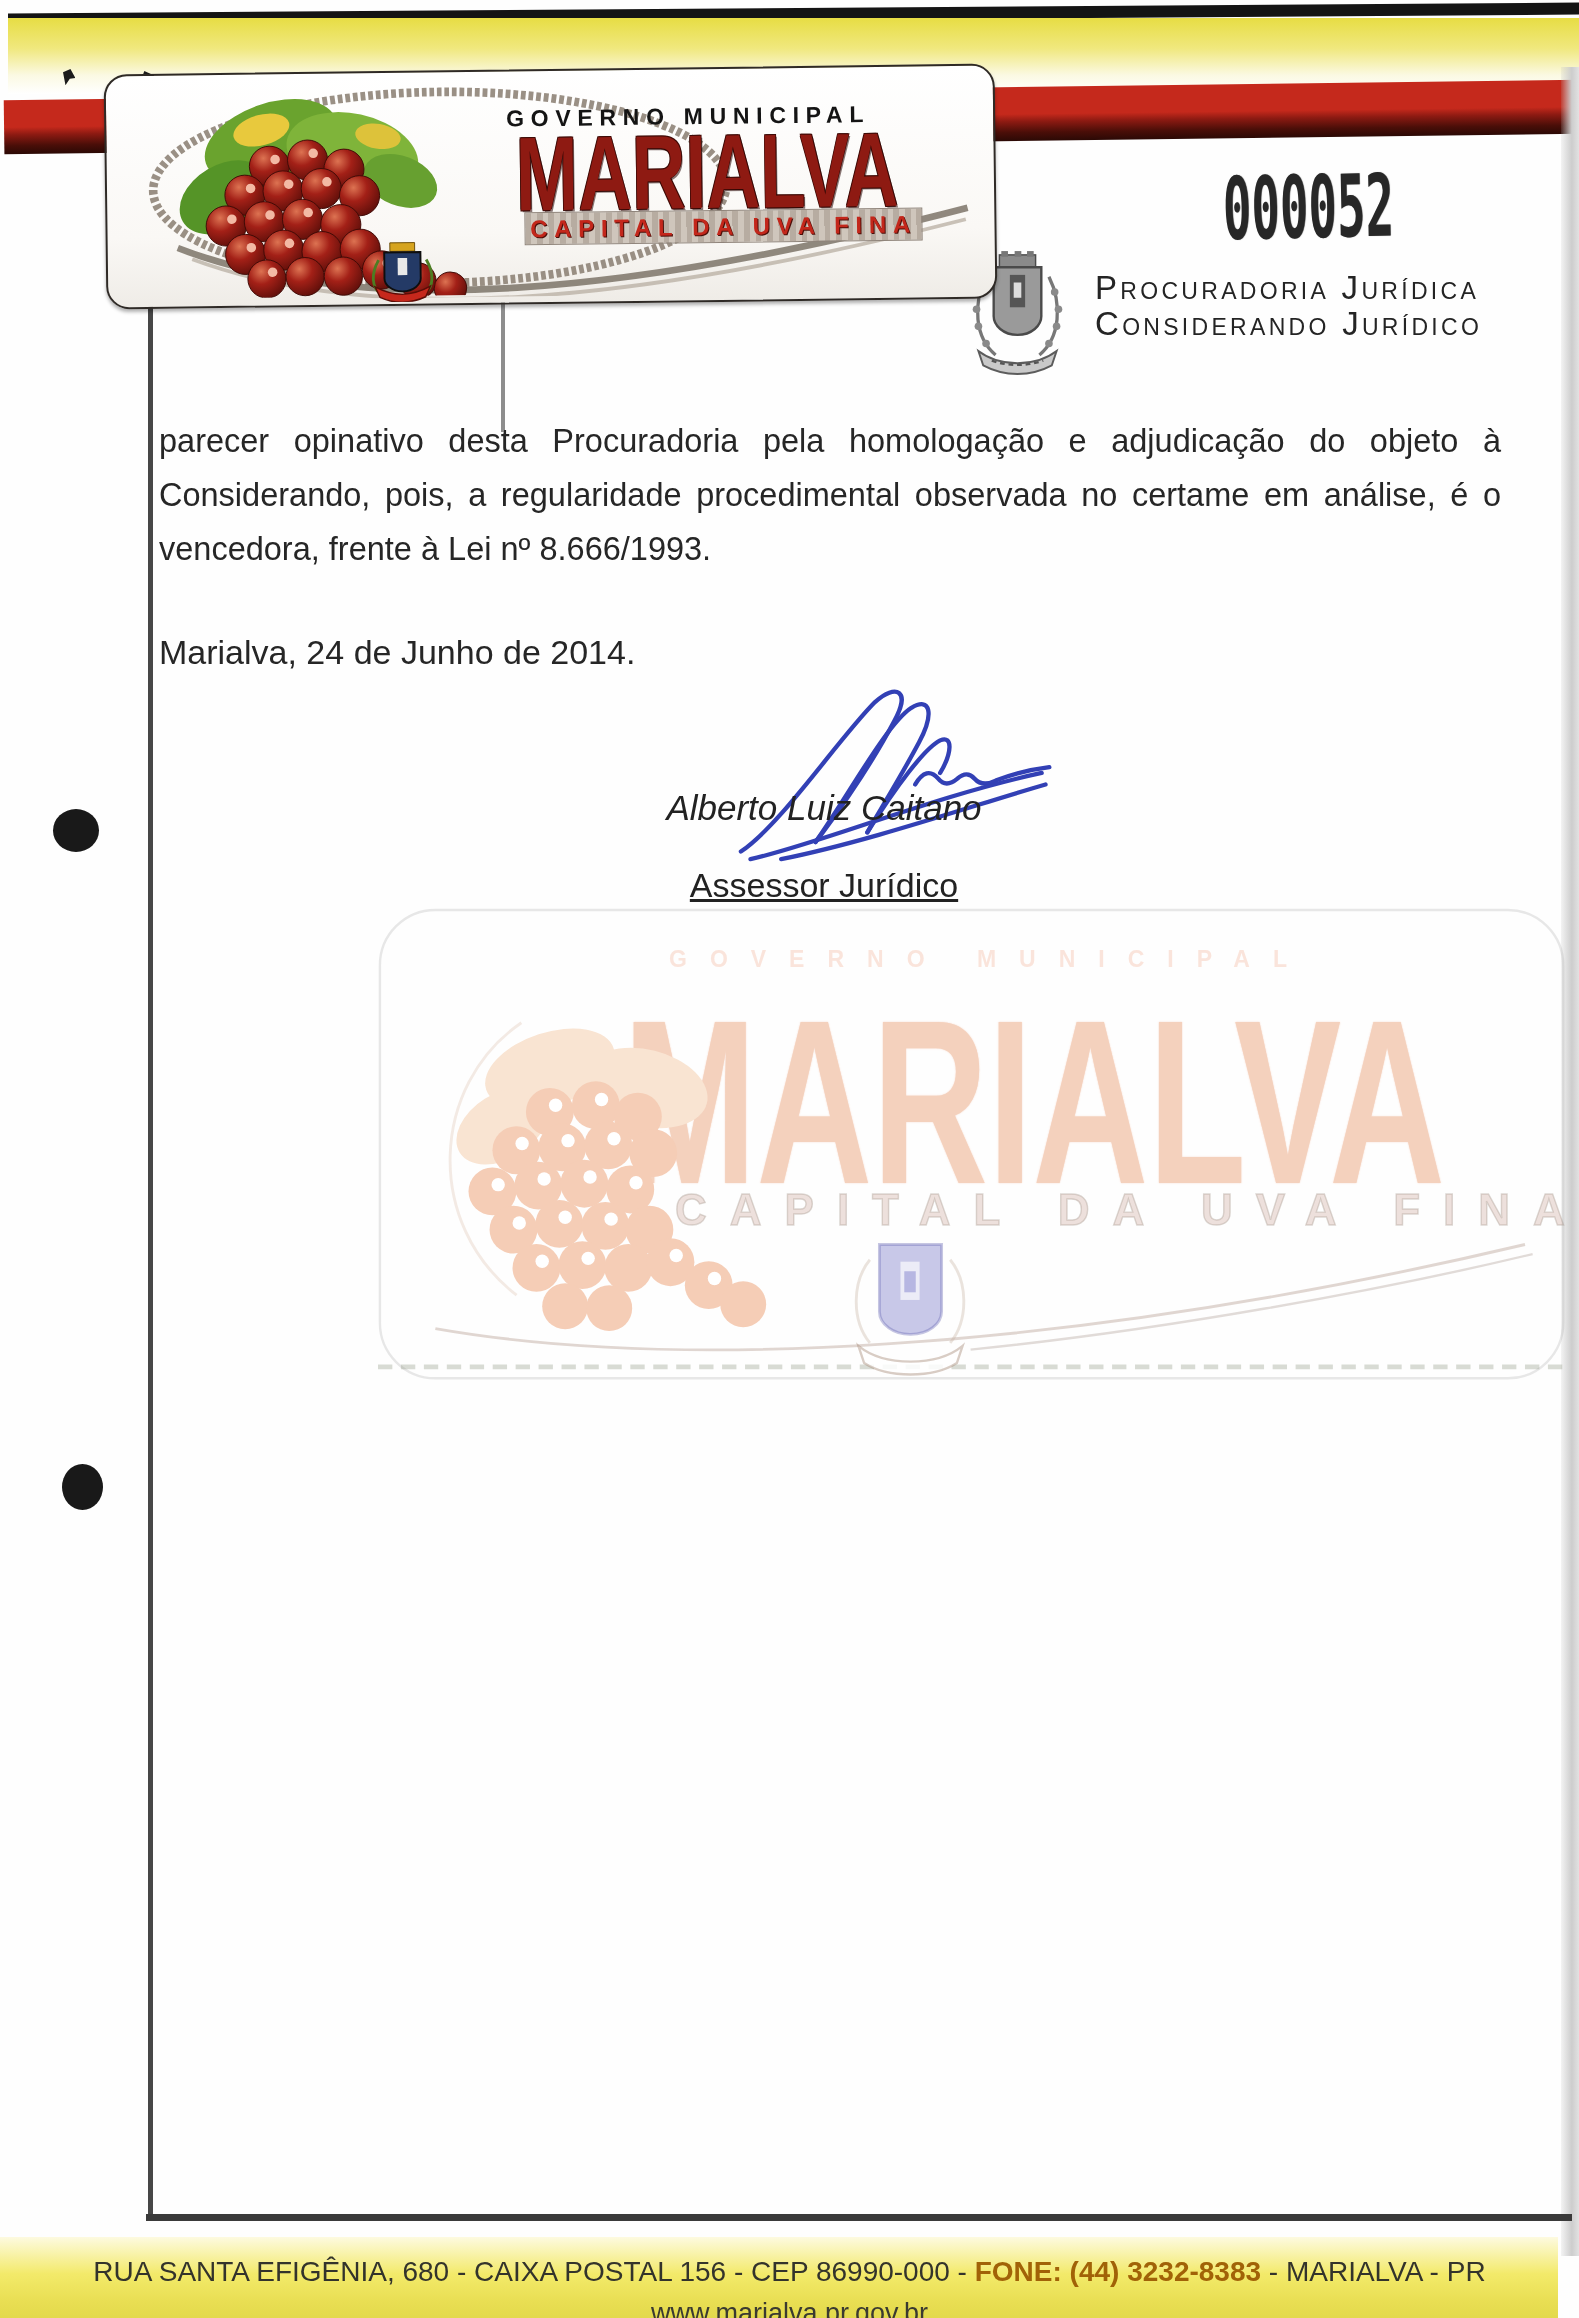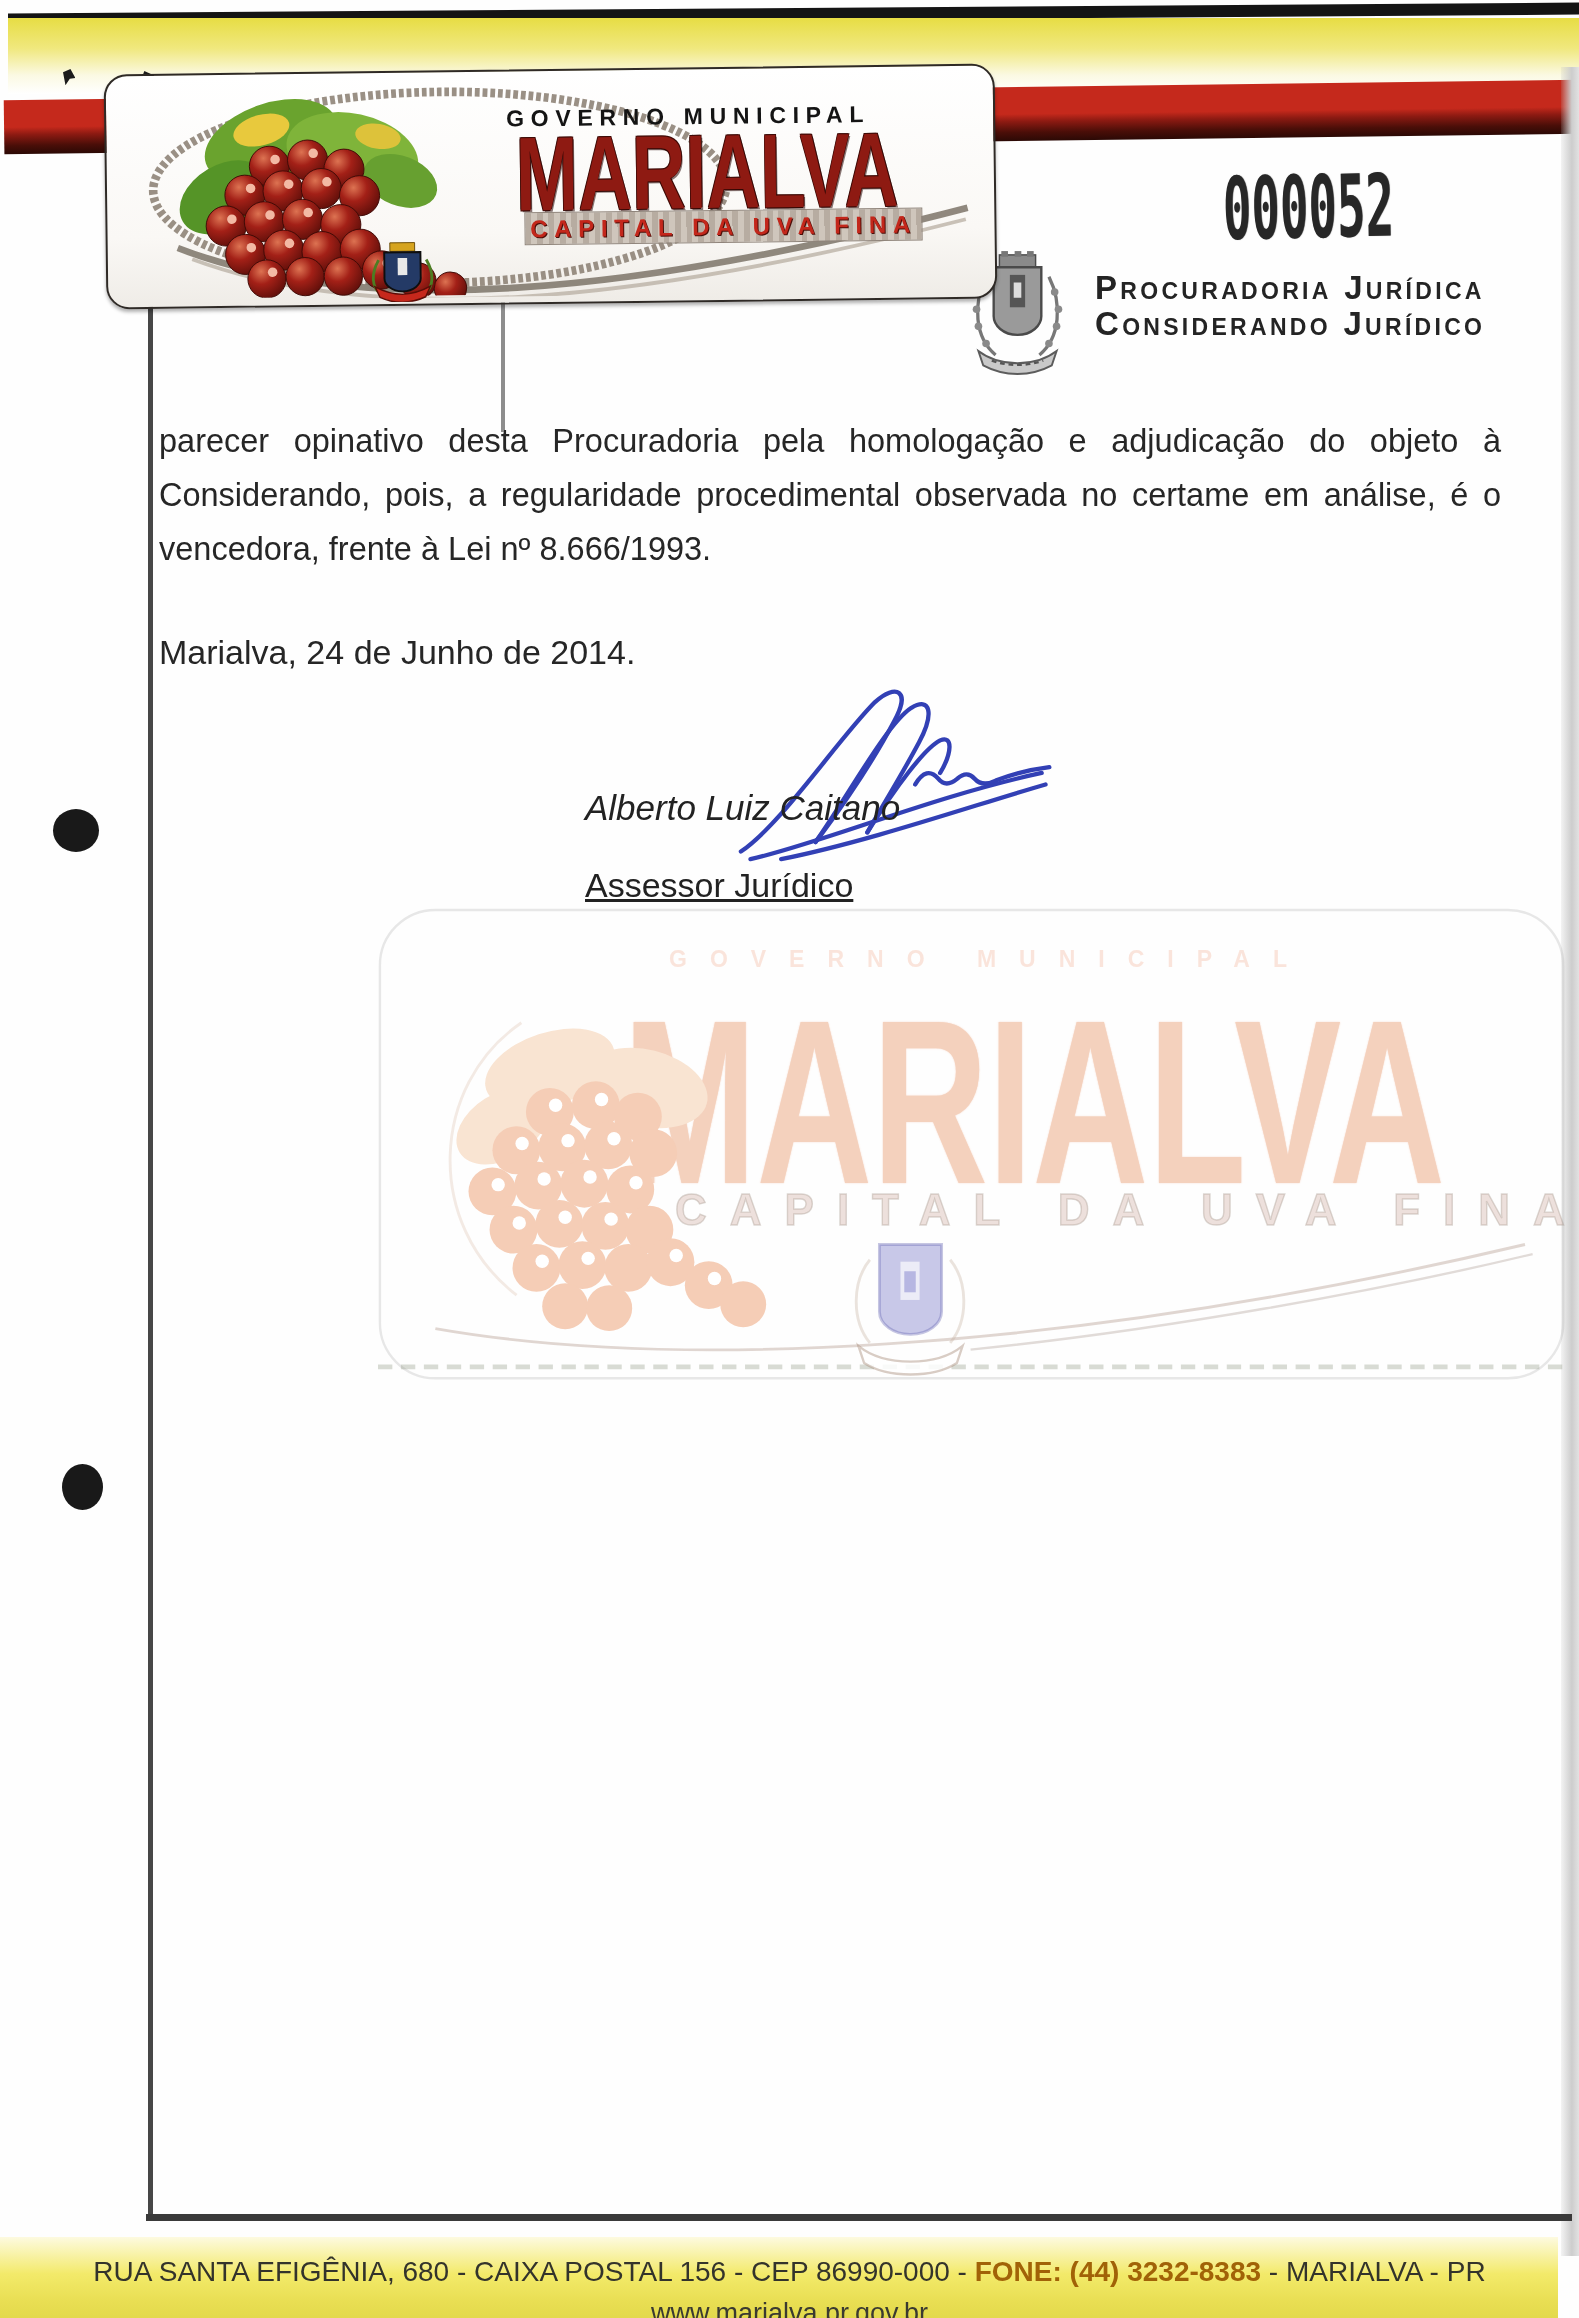--- a/index.html
+++ b/index.html
@@ -31,34 +31,34 @@
   .sign-ribbon span{font-size:24px;font-weight:700;letter-spacing:6.7px;color:#c3271b;white-space:nowrap;
     text-shadow:1px 1px 0 #4a0e08;}
   .speck{background:#1c1c1c;}
   .speck.s1{left:63px;top:69px;width:12.4px;height:16.3px;clip-path:polygon(20% 100%,0 20%,60% 0,100% 55%,55% 60%);}
   .speck.s2{left:140px;top:71px;width:14.3px;height:15.3px;clip-path:polygon(0 80%,30% 0,100% 30%,80% 100%);}
   .sign-post{left:501px;top:300px;width:3.8px;height:132px;background:#8d8d8d;}
   
   .stamp{left:1222px;top:166px;font-family:"DejaVu Sans Mono",monospace;font-weight:700;font-size:86px;
     line-height:1;color:#272727;transform:rotate(-1.2deg) scaleX(.55);transform-origin:left top;
     text-shadow:1px 0 1px rgba(20,20,20,.55);}
-  .dept{left:1095px;width:411px;font-variant:small-caps;font-weight:700;font-size:33px;line-height:36px;
+  .dept{left:1095px;width:411px;font-variant:small-caps;font-weight:400;font-size:33px;line-height:36px;
     letter-spacing:3.3px;color:#242424;white-space:nowrap;}
   .dept.d1{top:270px;}
   .dept.d2{top:306px;}
   
   .border-left{left:148px;top:299px;width:4.8px;height:1921px;background:#474747;z-index:5;}
   .border-bottom{left:146px;top:2214px;width:1426px;height:6.7px;background:#3a3a3a;z-index:5;}
   
   .para{left:159px;top:414px;width:1342px;z-index:4;color:#262626;font-size:32.5px;line-height:54px;}
   .para .jline{text-align:justify;text-align-last:justify;white-space:normal;}
   .para .lline{text-align:left;}
   .dateline{left:159px;top:633px;font-size:34px;color:#262626;z-index:4;}
   .sig-wrap{left:719px;top:681px;width:335px;height:182px;z-index:4;}
-  .signer{left:585px;width:478px;color:#222;z-index:4;}
+  .signer{left:585px;width:478px;text-align:center;color:#222;z-index:4;}
   .signer.name{top:788px;font-size:35px;font-style:italic;}
   .signer.title{top:866px;font-size:34px;text-decoration:underline;}
   
   .hole{background:#191919;border-radius:50%;z-index:7;}
   .hole.h1{left:53px;top:809px;width:46px;height:43px;}
   .hole.h2{left:62px;top:1464px;width:41px;height:46px;}
   
   .wm{z-index:1;}
   .wm-governo{left:669px;top:946px;font-size:23px;font-weight:700;letter-spacing:23px;
     color:rgba(242,170,140,.30);white-space:nowrap;}

